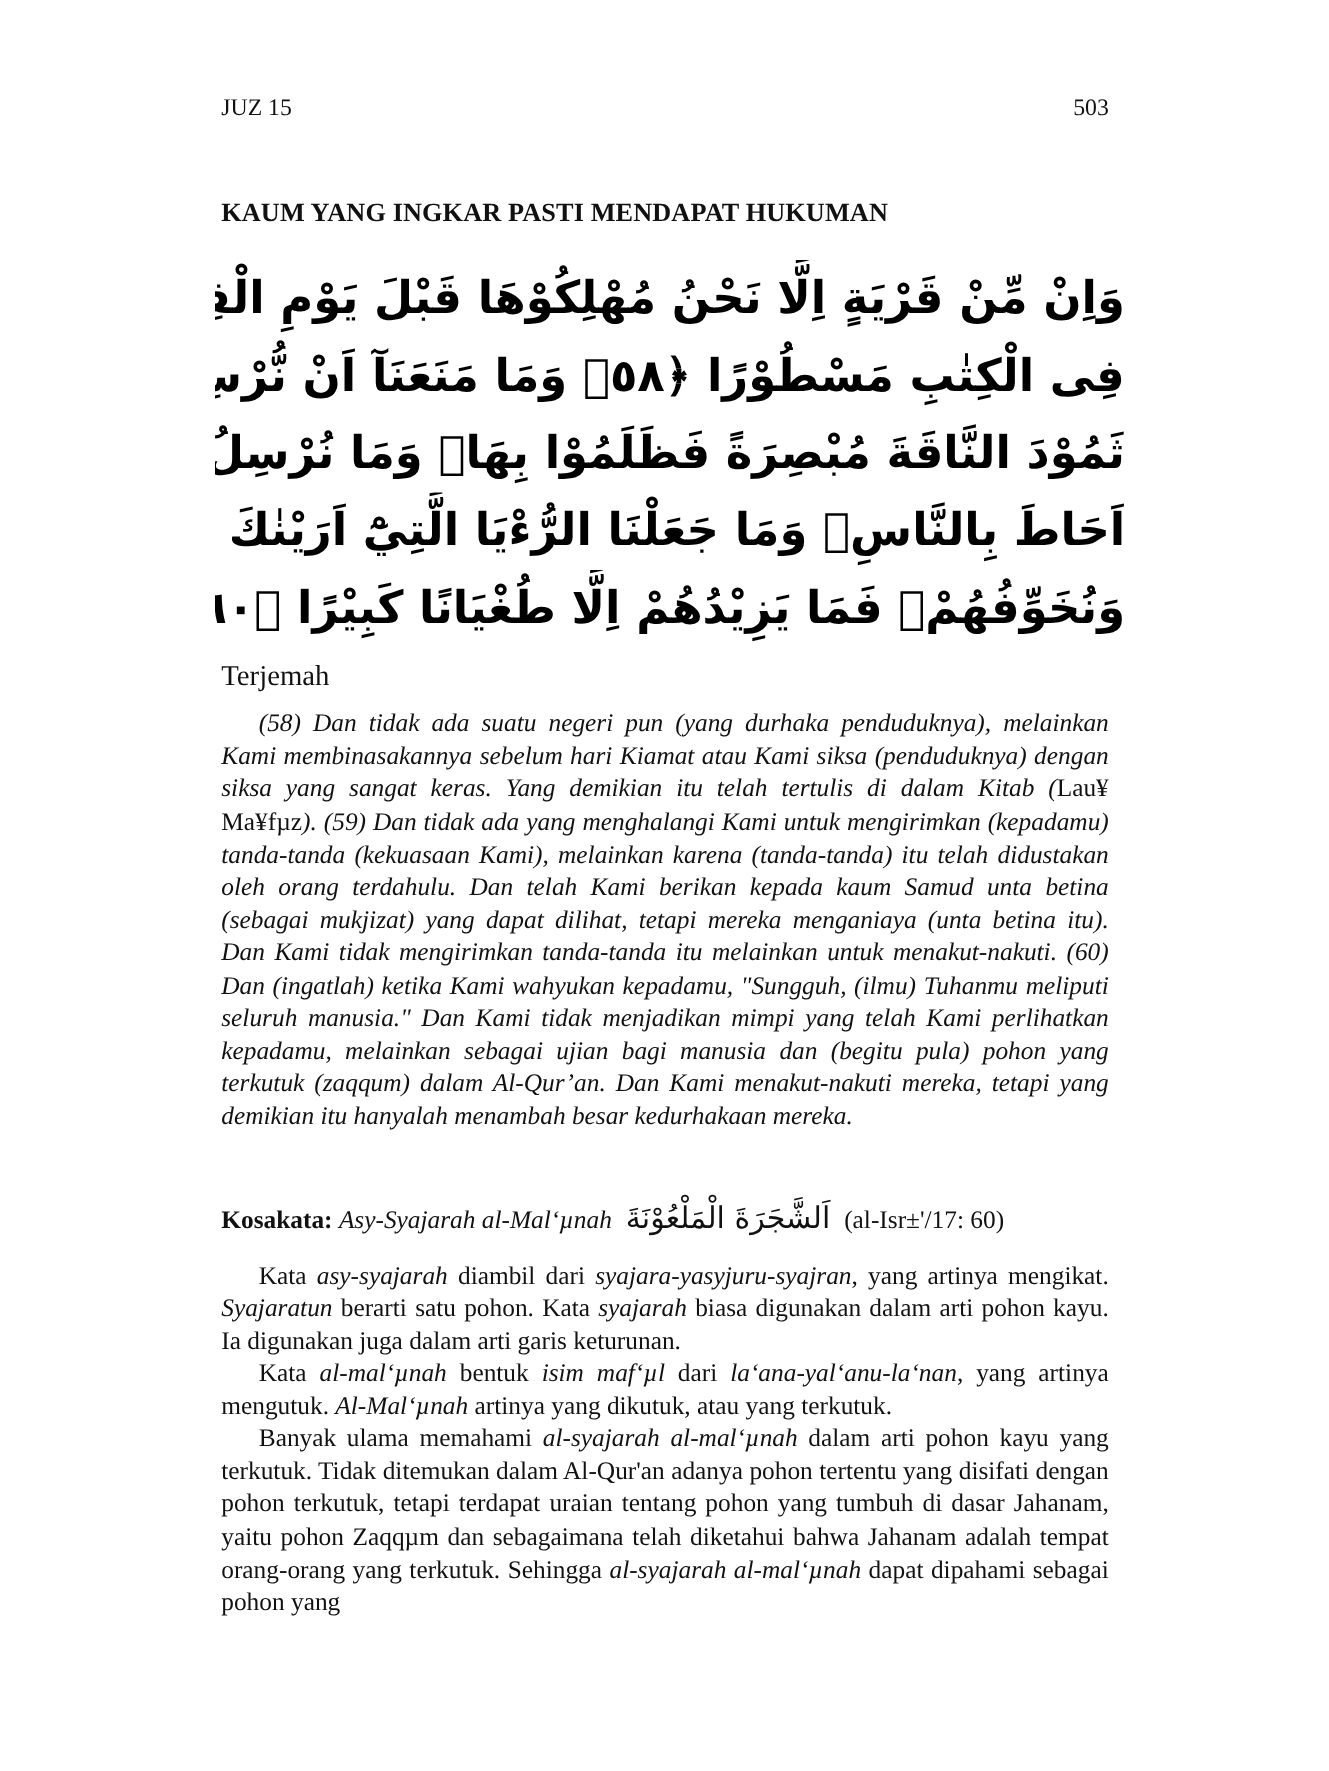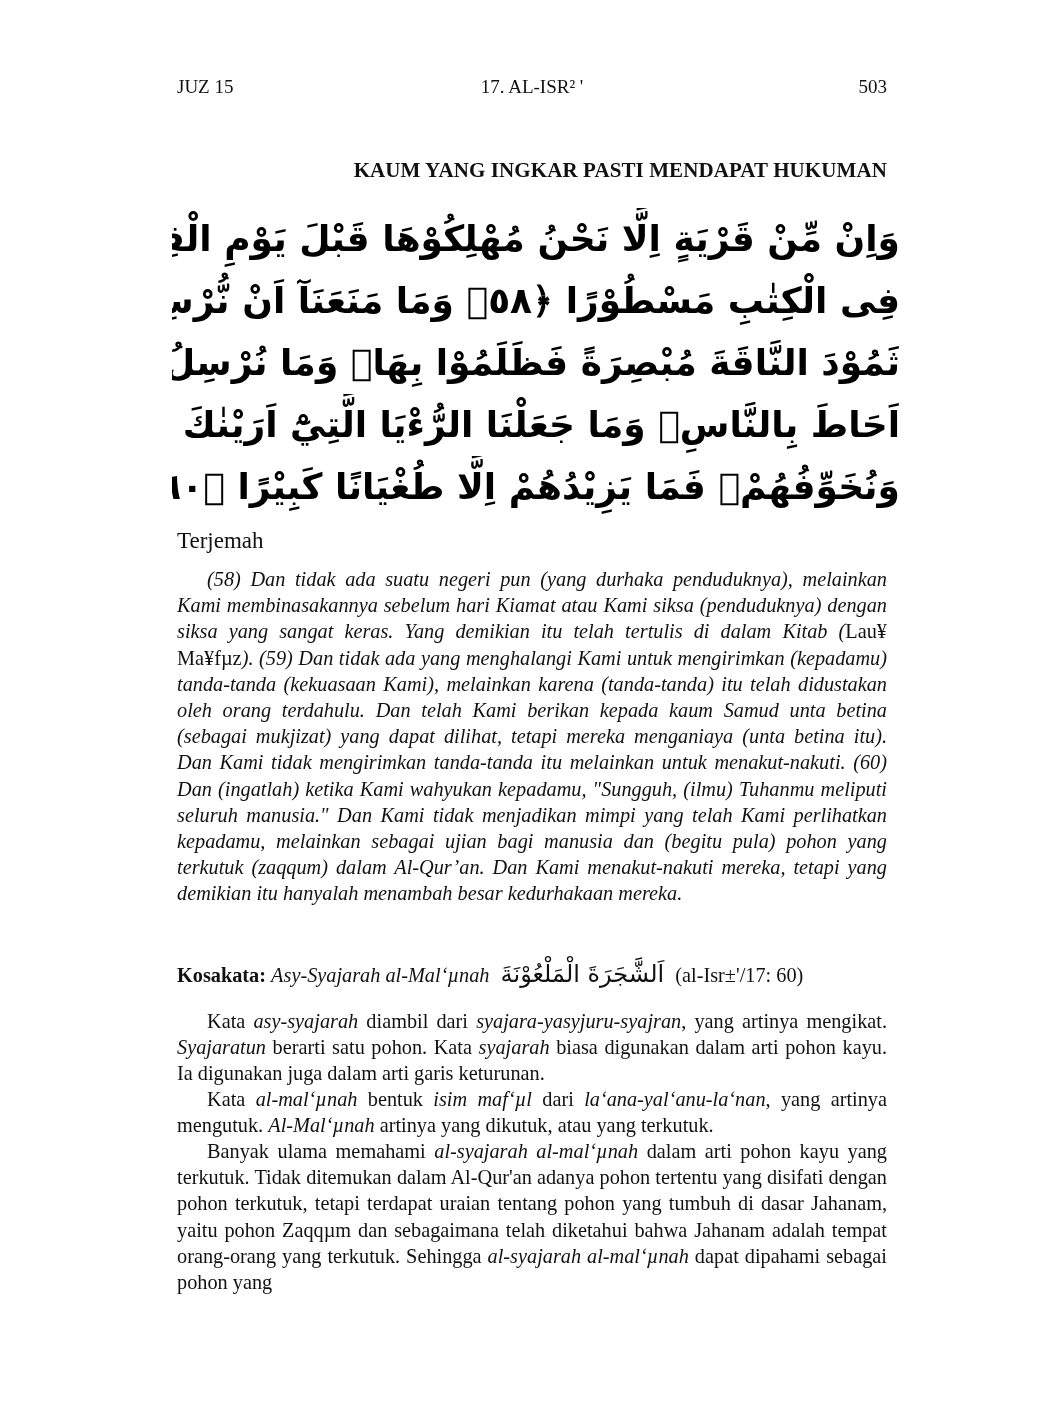--- a/index.html
+++ b/index.html
@@ -3,21 +3,21 @@
 <meta charset="utf-8">
 <style>
   html, body { margin: 0; padding: 0; background: #ffffff; }
   body { width: 1063px; height: 1417px; position: relative; overflow: hidden;
          font-family: "Liberation Serif", "DejaVu Serif", serif; color: #111; }
   .header { position: absolute; top: 76px; left: 177px; width: 710px; height: 26px;
             font-size: 19px; }
   .header .left { position: absolute; left: 0; top: 0; }
   .header .center { position: absolute; left: 0; right: 0; text-align: center; top: 0; }
   .header .right { position: absolute; right: 0; top: 0; }
-  .title { position: absolute; top: 158px; left: 177px; width: 710px; text-align: right;
+  .title { position: absolute; top: 158px; left: 177px; width: 710px; text-align: left;
            font-weight: bold; font-size: 21px; letter-spacing: 0.1px; }
   .arabic-block { position: absolute; top: 208px; left: 172px; width: 728px;
                   direction: rtl; text-align: justify; text-align-last: right;
                   font-family: "DejaVu Sans", sans-serif; font-weight: bold;
                   font-size: 36px; line-height: 62px; color: #000; }
   .arabic-line { display: block; white-space: nowrap; overflow: hidden; text-align: justify;
                  text-align-last: justify; }
   .arabic-line.last { text-align-last: right; }
   .section-heading { position: absolute; left: 177px; font-weight: normal; font-size: 23px; }
   .para { position: absolute; left: 177px; width: 710px; font-size: 20.3px; line-height: 26.2px;
@@ -29,21 +29,20 @@
   .kosakata b { font-weight: bold; }
   .kosakata .ar { font-family: "DejaVu Sans", sans-serif; font-size: 24px; direction: rtl;
                   unicode-bidi: isolate; margin: 0 6px; }
   i { font-style: italic; text-align: center; }
 </style>
 </head>
 <body>
 
 <div class="header">
   <span class="left">JUZ 15</span>
-  <span class="center">17. AL-ISR² '</span>
   <span class="right">503</span>
 </div>
 
 <div class="title">KAUM YANG INGKAR PASTI MENDAPAT HUKUMAN</div>
 
 <div class="arabic-block">
   <span class="arabic-line">وَاِنْ مِّنْ قَرْيَةٍ اِلَّا نَحْنُ مُهْلِكُوْهَا قَبْلَ يَوْمِ الْقِيٰمَةِ اَوْ مُعَذِّبُوْهَا عَذَابًا شَدِيْدًاۗ كَانَ ذٰلِكَ</span>
   <span class="arabic-line">فِى الْكِتٰبِ مَسْطُوْرًا ﴿٥٨﴾ وَمَا مَنَعَنَآ اَنْ نُّرْسِلَ بِالْاٰيٰتِ اِلَّآ اَنْ كَذَّبَ بِهَا الْاَوَّلُوْنَۗ وَاٰتَيْنَا</span>
   <span class="arabic-line">ثَمُوْدَ النَّاقَةَ مُبْصِرَةً فَظَلَمُوْا بِهَاۗ وَمَا نُرْسِلُ بِالْاٰيٰتِ اِلَّا تَخْوِيْفًا ﴿٥٩﴾ وَاِذْ قُلْنَا لَكَ اِنَّ رَبَّكَ</span>
   <span class="arabic-line">اَحَاطَ بِالنَّاسِۗ وَمَا جَعَلْنَا الرُّءْيَا الَّتِيْٓ اَرَيْنٰكَ اِلَّا فِتْنَةً لِّلنَّاسِ وَالشَّجَرَةَ الْمَلْعُوْنَةَ فِى الْقُرْاٰنِۗ</span>

